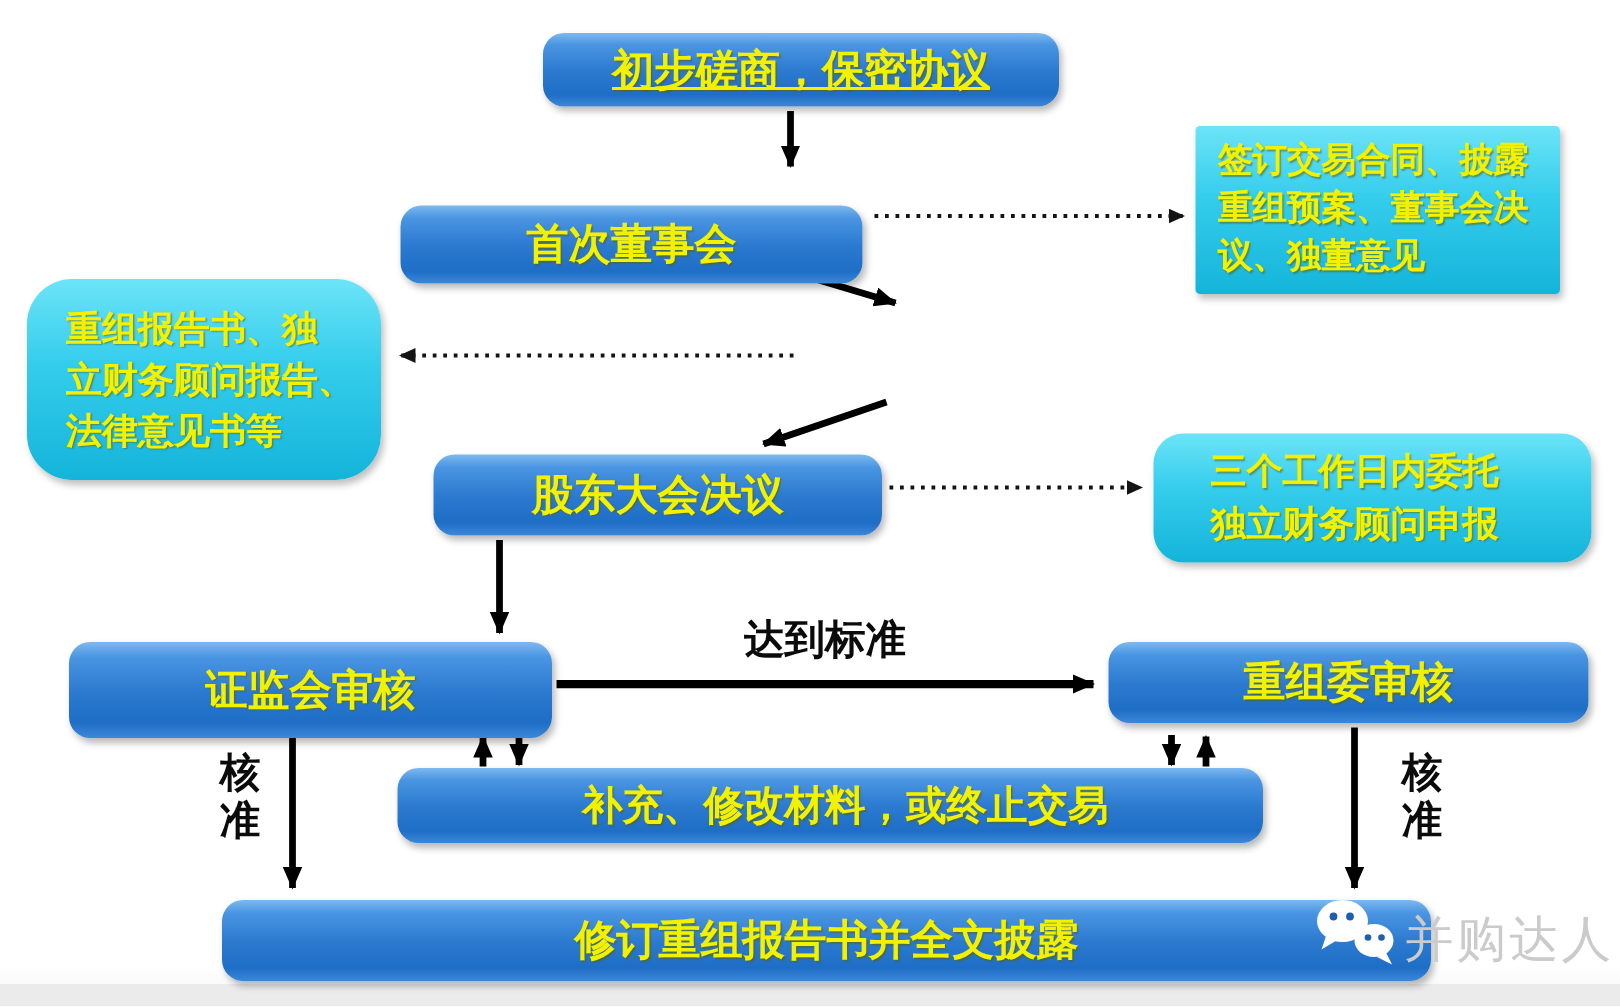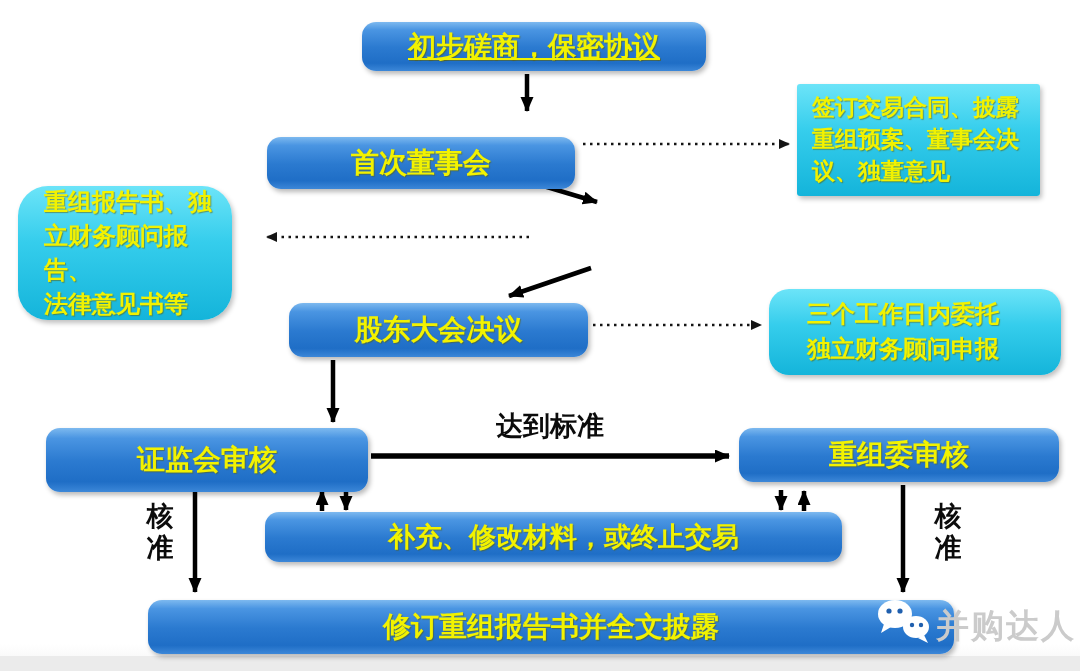--- a/index.html
+++ b/index.html
@@ -28,41 +28,41 @@
     background:linear-gradient(180deg,#6ce4f8 0%, #35cdec 42%, #14b4da 100%);
     border-radius:20px;
     box-shadow:2px 3px 5px rgba(0,0,0,.25);
   }
   .left-text { justify-content:flex-start; text-align:left; }
 
   #preliminary      { left:362px; top:22px;  width:344px; height:49px; font-size:28px;text-decoration:underline; }
   #first_board      { left:267px; top:117px; width:308px; height:52px; font-size:28px;margin-top:20px; }
   #disclosure_note  { left:797px; top:84px;  width:243px; height:112px; font-size:23px; padding-left:15px; line-height:1.38; border-radius:3px; }
   #second_board     { left:536px; top:210px; width:307px; height:56px; font-size:28px; }
-  #report_note      { left:18px;  top:186px; width:214px; height:134px; font-size:24px; padding-left:26px; line-height:1.42; border-radius:30px; }
+  #report_note      { left:18px;  top:186px; width:236px; height:134px; font-size:24px; padding-left:26px; line-height:1.42; border-radius:30px; }
   #shareholders     { left:289px; top:303px; width:299px; height:54px; font-size:28px;font-family:Liberation Serif, serif; }
   #declare_note     { left:769px; top:289px; width:292px; height:86px; font-size:24px; padding-left:38px; line-height:1.45; }
   #csrc_review      { left:46px;  top:428px; width:322px; height:64px; font-size:28px; }
   #committee_review { left:739px; top:428px; width:320px; height:54px; font-size:28px; }
   #supplement       { left:265px; top:512px; width:577px; height:50px; font-size:27px;padding-left:20px; }
   #revise           { left:148px; top:600px; width:806px; height:54px; font-size:28px; }
 
   .edge-label {
     position:absolute; color:#0b0b0b; font-weight:bold; white-space:pre-line;
   }
   #meets_standard { left:455px; top:408px; width:190px; text-align:center; font-size:27px; }
   #approve_left   { left:142px; top:500px; width:36px; text-align:center; font-size:27px; line-height:1.2; }
   #approve_right  { left:930px; top:500px; width:36px; text-align:center; font-size:27px; line-height:1.2; }
 
   #arrow-layer { position:absolute; left:0; top:0; width:1080px; height:671px; pointer-events:none; }
   .solid  { stroke:#000; fill:none; }
   .dotted { stroke:#141414; fill:none; stroke-dasharray:2.5 4.5; }
 
   #wm-icon { position:absolute; left:872px; top:594px; }
-  #wm-text { position:absolute; left:936px; top:604px; font-size:33px; letter-spacing:2px; color:#cbcbcb; font-weight:bold;text-align:center; }
+  #wm-text { position:absolute; left:936px; top:604px; font-size:33px; letter-spacing:2px; color:#cbcbcb; font-weight:normal;text-align:center; }
 </style>
 </head>
 <body>
 
 <div id="canvas">
   <div id="bottom-strip"></div>
 
   <svg id="arrow-layer" width="1080" height="671" viewBox="0 0 1080 671">
     <defs>
       <marker id="ah" markerUnits="userSpaceOnUse" markerWidth="17" markerHeight="14" refX="14" refY="6.5" orient="auto">

